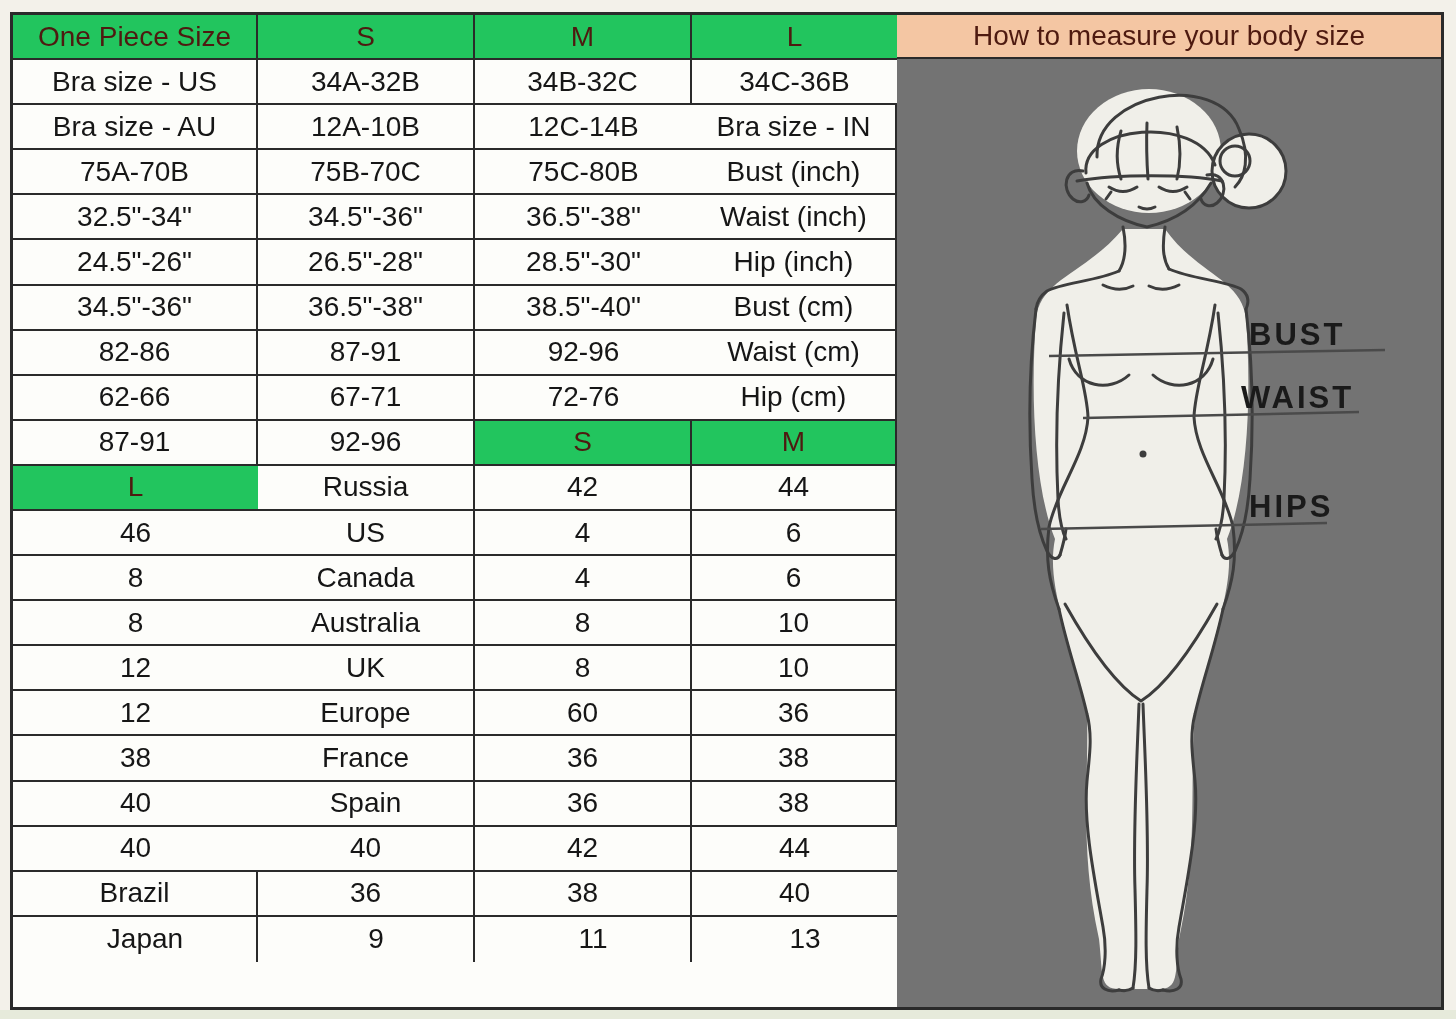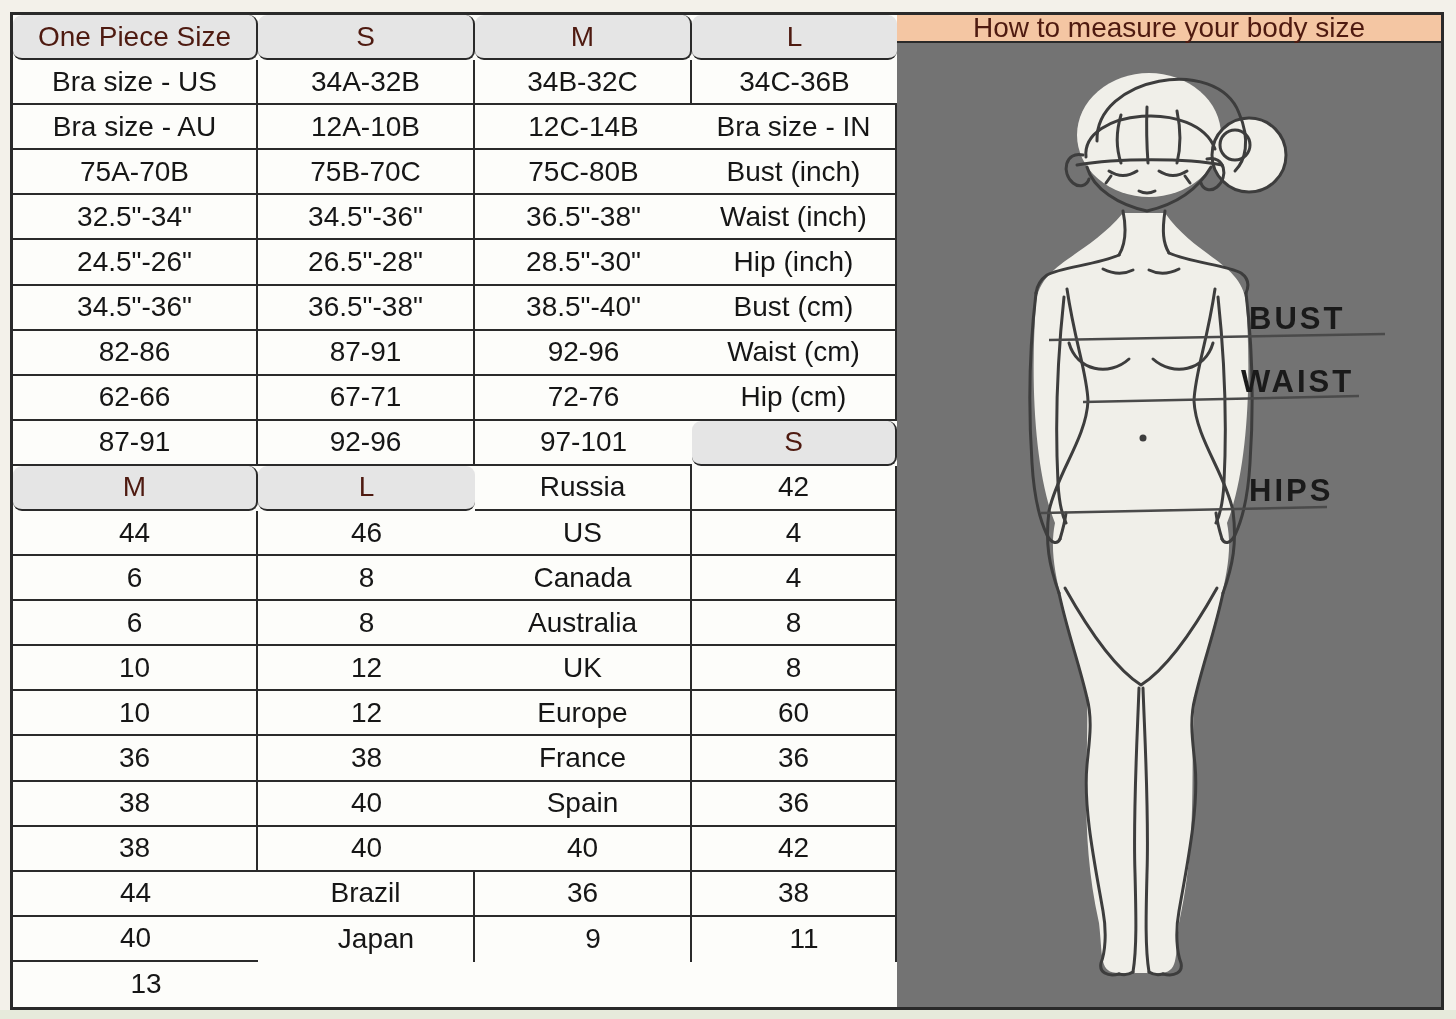--- a/index.html
+++ b/index.html
@@ -30,30 +30,29 @@
     border-right:2px solid #2a2a2a;
     border-bottom:2px solid #2a2a2a;
     display:flex;align-items:center;justify-content:center;
     font-size:28px;color:#161616;
     white-space:nowrap;overflow:hidden;
     background:#fdfdfa;
   }
   .cell.c4{border-right:none;}
   .cell.last-row{border-bottom:none;padding-left:21px;}
   .cell.hdr{
-    background:#e5e5e5;
+    background:#22c55e;
     color:#4e1a10;
-    border-radius:9px;
   }
   .measure-panel{
     flex:1;display:flex;flex-direction:column;
     border-left:0;
   }
   .panel-header{
-    flex:0 0 auto;height:28px;
+    flex:0 0 auto;height:44px;
     box-sizing:border-box;border-bottom:2px solid #2a2a2a;
     background:#f4c6a3;color:#4e1a10;
     display:flex;align-items:center;justify-content:center;
     font-size:28px;white-space:nowrap;
   }
   .panel-figure{
     flex:1;background:#737373;position:relative;overflow:hidden;
   }
   .panel-figure svg{position:absolute;left:0;top:0;}
   .sketch{stroke:#3d3d3d;stroke-width:3;fill:none;stroke-linecap:round;stroke-linejoin:round;}
@@ -104,21 +103,20 @@
         <div class="cell c2">82-86</div>
         <div class="cell c3">87-91</div>
         <div class="cell c4">92-96</div>
         <div class="cell c1">Waist (cm)</div>
         <div class="cell c2">62-66</div>
         <div class="cell c3">67-71</div>
         <div class="cell c4">72-76</div>
         <div class="cell c1">Hip (cm)</div>
         <div class="cell c2">87-91</div>
         <div class="cell c3">92-96</div>
-        <div class="cell c4">97-101</div>
         <div class="cell c2 hdr">S</div>
         <div class="cell c3 hdr">M</div>
         <div class="cell c4 hdr">L</div>
         <div class="cell c1">Russia</div>
         <div class="cell c2">42</div>
         <div class="cell c3">44</div>
         <div class="cell c4">46</div>
         <div class="cell c1">US</div>
         <div class="cell c2">4</div>
         <div class="cell c3">6</div>

